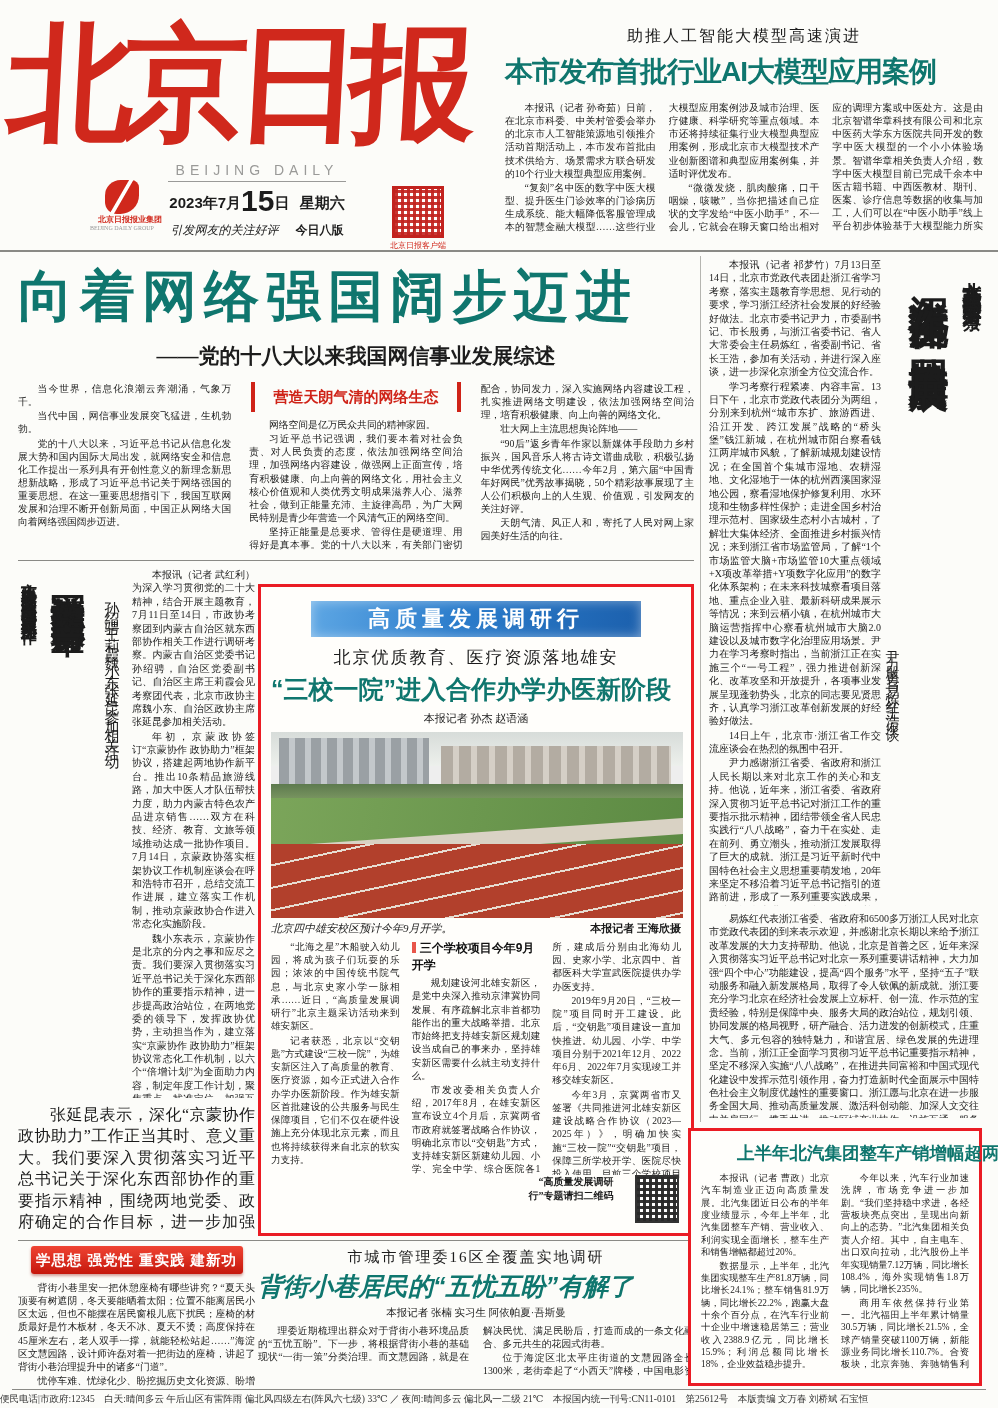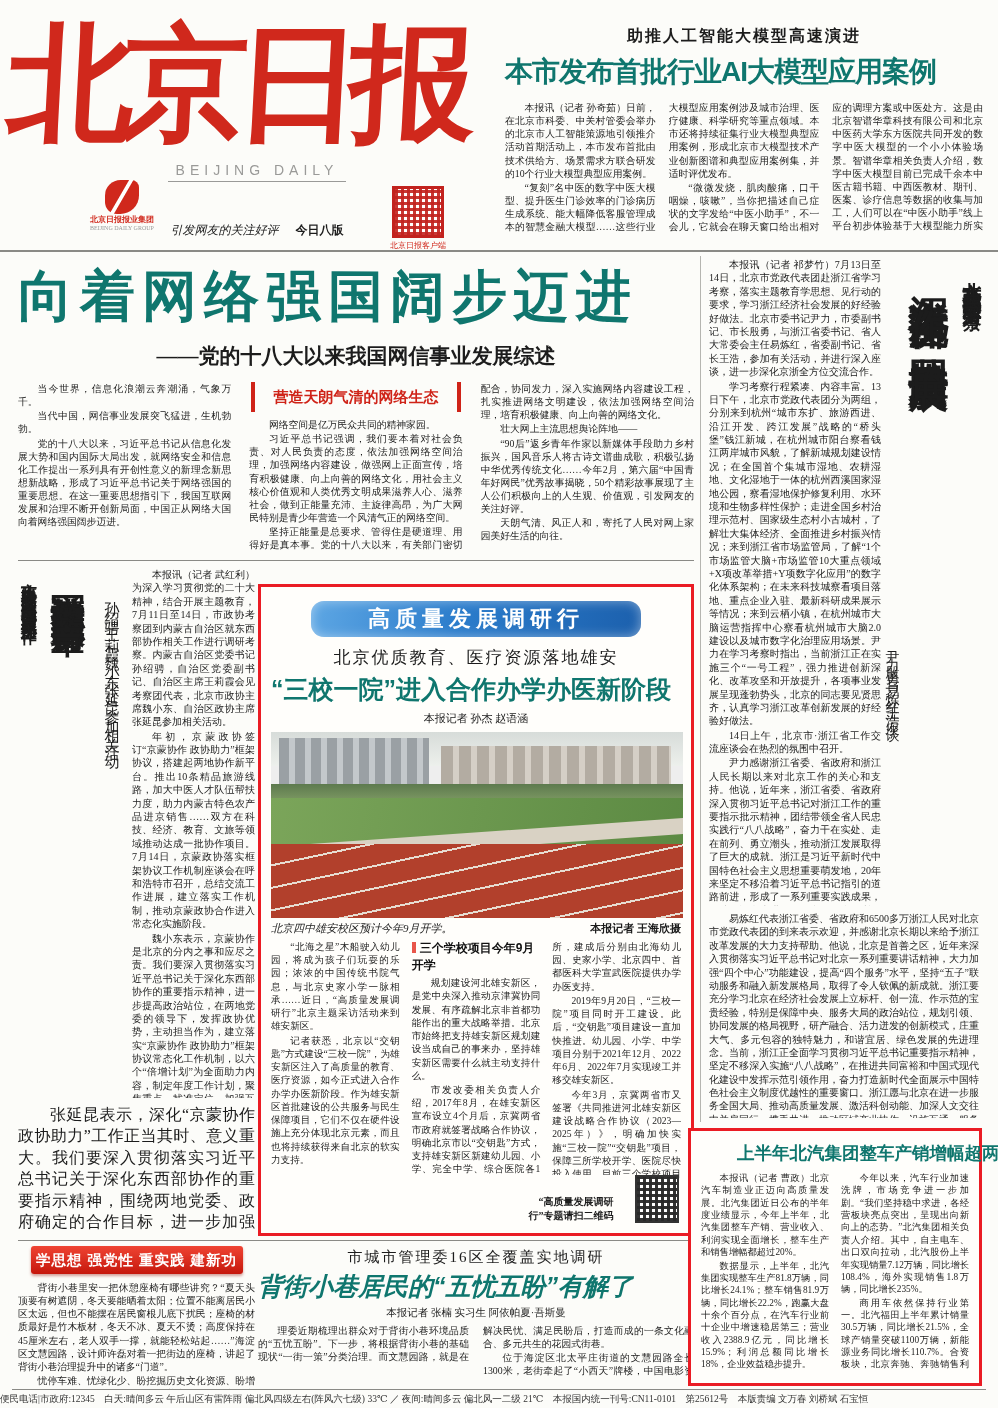--- a/index.html
+++ b/index.html
@@ -14,42 +14,42 @@
   .cols{column-fill:auto;overflow:hidden;}
   .rule{position:absolute;background:#8a8a86;}
   
   .m-title{font-size:126px;font-weight:900;color:#d0281c;letter-spacing:-12px;line-height:1;transform:skewX(-3deg);white-space:nowrap;}
   .m-en{color:#9a9a98;font-size:14px;letter-spacing:5px;text-align:center;border-bottom:1px solid #9a9a98;padding-bottom:3px;font-family:"Liberation Sans",sans-serif;}
   .m-date{font-size:15px;font-weight:bold;text-align:center;font-family:"Liberation Sans",sans-serif;}
   .m-date .big{font-size:30px;line-height:1;vertical-align:-3px;}
   .m-lunar{font-size:12px;text-align:center;}
   .logo-blob{width:34px;height:34px;background:#d0281c;border-radius:46% 22% 55% 35%;margin:0 auto;
              background-image:linear-gradient(120deg,transparent 44%,#fff 46%,#fff 52%,transparent 54%);}
-  .logo-cn{color:#d0281c;font-size:8px;font-weight:bold;text-align:center;white-space:nowrap;}
+  .logo-cn{color:#d0281c;font-size:8px;font-weight:bold;text-align:right;white-space:nowrap;}
   .logo-en{color:#999;font-size:6px;text-align:center;white-space:nowrap;}
   .qr{background:repeating-linear-gradient(0deg,rgba(194,34,30,.9) 0 3px,transparent 3px 6px),
                  repeating-linear-gradient(90deg,rgba(194,34,30,.9) 0 3px,#fff 3px 6px);
       border:3px solid #c2221e;box-sizing:border-box;}
   .qr.dark{background:repeating-linear-gradient(0deg,rgba(40,40,40,.95) 0 3px,transparent 3px 6px),
                       repeating-linear-gradient(90deg,rgba(40,40,40,.95) 0 3px,#fff 3px 6px);border:2px solid #333;}
   .qr-cap{color:#d0281c;font-size:8px;text-align:center;margin-top:2px;}
   
-  .kicker{font-size:15px;letter-spacing:2px;text-align:center;font-weight:bold;}
+  .kicker{font-size:15px;letter-spacing:2px;text-align:center;font-weight:normal;}
   .headline{font-family:"Liberation Sans",sans-serif;font-weight:900;white-space:nowrap;color:#0f766e;}
   .byline{font-size:11px;text-align:center;color:#222;}
   .body-txt{font-size:9.8px;line-height:1.34;}
   
   .net-box{border-left:4px solid #cf2318;border-right:4px solid #cf2318;color:#cf2318;font-weight:bold;
            font-size:15px;text-align:center;padding:5px 0;margin:6px 2px;break-inside:avoid;font-family:"Liberation Sans",sans-serif;}
   
   .redbox{border:3px solid #ea1c24;box-sizing:border-box;background:#fffefb;}
   .blue-banner{width:330px;height:36px;margin:6px auto 0;display:flex;align-items:center;justify-content:center;
      background:linear-gradient(100deg,#5ea7e4 0%,#2b7ccb 45%,#1c60ad 100%);color:#fff;font-weight:900;
      font-size:22px;letter-spacing:5px;font-family:"Liberation Sans",sans-serif;
-     box-shadow:inset 0 0 12px rgba(255,255,255,.45);border-radius:13px;}
+     box-shadow:inset 0 0 12px rgba(255,255,255,.45);}
   .photo{position:relative;overflow:hidden;background:#eee;}
   .ph-sky{position:absolute;left:0;top:0;right:0;height:34px;background:linear-gradient(#d7dcd9,#edf0ec);}
   .ph-build1{position:absolute;left:8px;top:6px;width:150px;height:52px;background:
       repeating-linear-gradient(90deg,#9aa0a4 0 10px,#c3c8cb 10px 16px),linear-gradient(#aab0b4,#b8bdc0);}
   .ph-build2{position:absolute;left:170px;top:14px;width:230px;height:44px;background:
       repeating-linear-gradient(90deg,#b3aca2 0 12px,#d5cfc6 12px 18px),linear-gradient(#c3bcb2,#cfc9c0);}
   .ph-trees{position:absolute;left:0;top:52px;right:0;height:14px;background:linear-gradient(#5d7a4e,#77935f);}
   .ph-field{position:absolute;left:0;top:66px;right:0;height:52px;background:linear-gradient(100deg,#7ba55a,#5c8a43);}
   .ph-track{position:absolute;left:0;top:112px;right:0;bottom:0;background:
       repeating-linear-gradient(168deg,#b2402c 0 20px,#e7ddd2 20px 22px);}
@@ -63,20 +63,24 @@
 </style>
 </head>
 <body>
 
 <div id="page">
 
   <div class="abs" style="left:8px;top:22px;">
     <div class="m-title">北京日报</div>
   </div>
   <div class="abs m-en" style="left:168px;top:162px;width:178px;">BEIJING DAILY</div>
+  <div class="abs m-date" style="left:140px;top:186px;width:234px;">
+    <span>2023年7月</span><span class="big">15</span><span>日</span>
+    <span style="margin-left:6px;">星期六</span>
+  </div>
   <div class="abs m-lunar" style="left:130px;top:222px;width:254px;">
     <span style="font-style:italic;">引发网友的关注好评</span>
     <b style="margin-left:14px;">今日八版</b>
   </div>
   <div class="abs" style="left:82px;top:180px;width:80px;">
     <div class="logo-blob"></div>
     <div class="logo-cn">北京日报报业集团</div>
     <div class="logo-en">BEIJING DAILY GROUP</div>
   </div>
   <div class="abs" style="left:386px;top:186px;width:64px;">
@@ -169,21 +173,21 @@
     </div>
     <div class="cols body-txt" style="margin-top:4px;height:246px;column-count:3;column-gap:12px;font-size:9.6px;line-height:1.38;">
         <p>“北海之星”木船驶入幼儿园，将成为孩子们玩耍的乐园；浓浓的中国传统书院气息，与北京史家小学一脉相承……近日，“高质量发展调研行”北京主题采访活动来到雄安新区。</p>
         <p>记者获悉，北京以“交钥匙”方式建设“三校一院”，为雄安新区注入了高质量的教育、医疗资源，如今正式进入合作办学办医新阶段。作为雄安新区首批建设的公共服务与民生保障项目，它们不仅在硬件设施上充分体现北京元素，而且也将持续获得来自北京的软实力支持。</p>
         <h4>三个学校项目今年9月开学</h4>
         <p>规划建设河北雄安新区，是党中央深入推动京津冀协同发展、有序疏解北京非首都功能作出的重大战略举措。北京市始终把支持雄安新区规划建设当成自己的事来办，坚持雄安新区需要什么就主动支持什么。</p>
         <p>市发改委相关负责人介绍，2017年8月，在雄安新区宣布设立4个月后，京冀两省市政府就签署战略合作协议，明确北京市以“交钥匙”方式，支持雄安新区新建幼儿园、小学、完全中学、综合医院各1所，建成后分别由北海幼儿园、史家小学、北京四中、首都医科大学宣武医院提供办学办医支持。</p>
         <p>2019年9月20日，“三校一院”项目同时开工建设。此后，“交钥匙”项目建设一直加快推进。幼儿园、小学、中学项目分别于2021年12月、2022年6月、2022年7月实现竣工并移交雄安新区。</p>
         <p>今年3月，京冀两省市又签署《共同推进河北雄安新区建设战略合作协议（2023—2025年）》，明确加快实施“三校一院”“交钥匙”项目，保障三所学校开学、医院尽快投入使用。目前三个学校项目全部交付，今年9月就将开学，迎来首批学生；医院项目也将于今年9月底竣工。</p>
       </div>
-    <div class="abs" style="right:12px;bottom:10px;width:152px;display:flex;align-items:flex-end;gap:22px;background:#fffefb;">
+    <div class="abs" style="right:12px;bottom:10px;width:152px;display:flex;align-items:flex-start;gap:22px;background:#fffefb;">
       <div style="font-size:10px;font-weight:bold;width:96px;text-align:right;">“高质量发展调研行”专题请扫二维码</div>
       <div class="qr dark" style="width:48px;height:48px;"></div>
     </div>
   </div>
 
   <div class="rule" style="left:18px;top:1240px;width:676px;height:1px;"></div>
 
   <div class="abs" style="left:18px;top:1244px;width:237px;height:146px;">
     <div class="red-banner">学思想 强党性 重实践 建新功</div>
     <div class="cols body-txt" style="margin-top:7px;height:108px;font-size:9.8px;">

